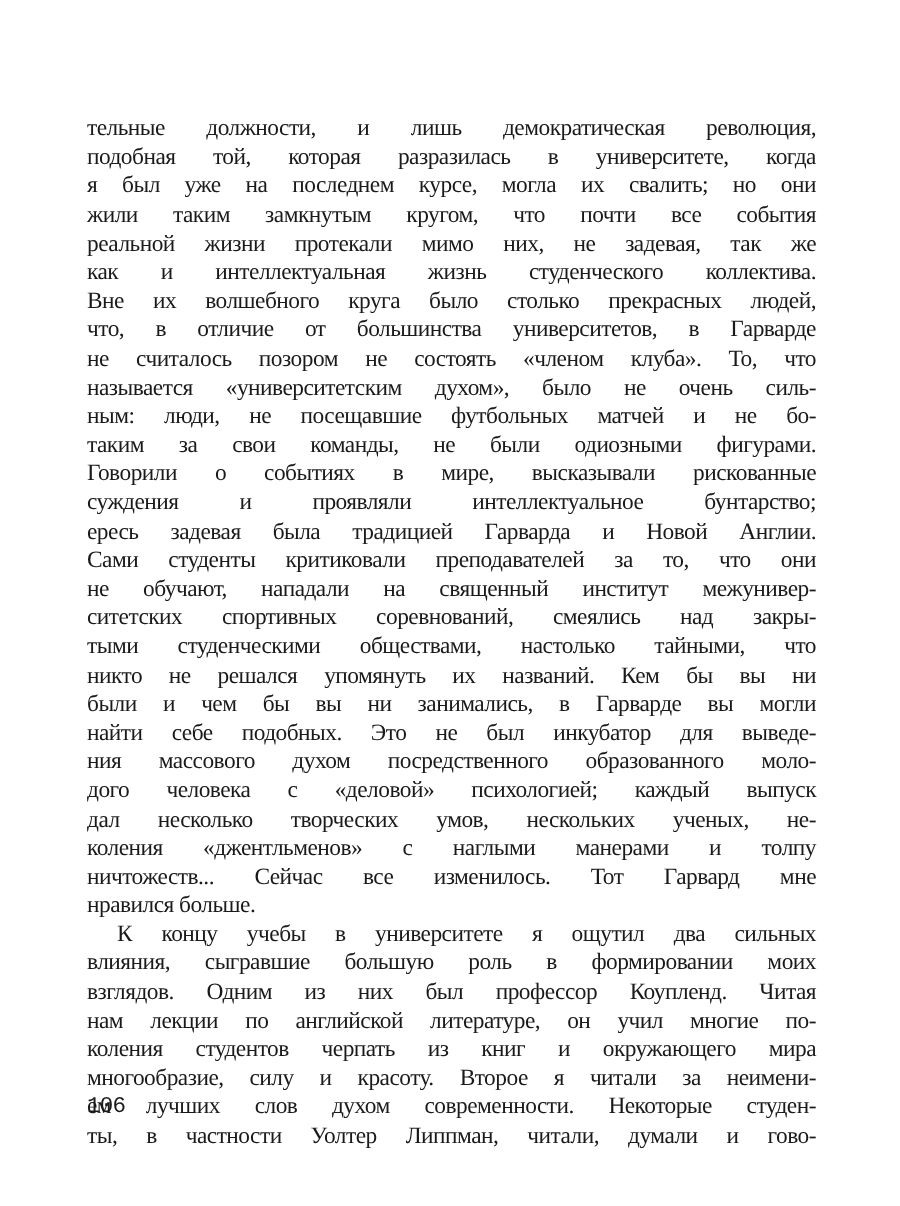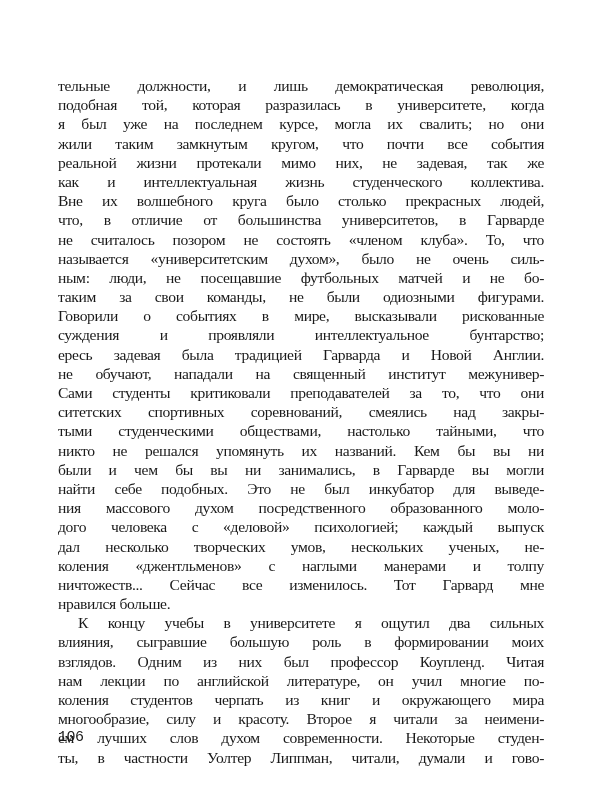--- a/index.html
+++ b/index.html
@@ -49,22 +49,22 @@
     <span class="line">как и интеллектуальная жизнь студенческого коллектива.</span>
     <span class="line">Вне их волшебного круга было столько прекрасных людей,</span>
     <span class="line">что, в отличие от большинства университетов, в Гарварде</span>
     <span class="line">не считалось позором не состоять «членом клуба». То, что</span>
     <span class="line">называется «университетским духом», было не очень силь-</span>
     <span class="line">ным: люди, не посещавшие футбольных матчей и не бо-</span>
     <span class="line">таким за свои команды, не были одиозными фигурами.</span>
     <span class="line">Говорили о событиях в мире, высказывали рискованные</span>
     <span class="line">суждения и проявляли интеллектуальное бунтарство;</span>
     <span class="line">ересь задевая была традицией Гарварда и Новой Англии.</span>
+    <span class="line">Сами студенты критиковали преподавателей за то, что они</span>
     <span class="line">не обучают, нападали на священный институт межунивер-</span>
-    <span class="line">Сами студенты критиковали преподавателей за то, что они</span>
     <span class="line">ситетских спортивных соревнований, смеялись над закры-</span>
     <span class="line">тыми студенческими обществами, настолько тайными, что</span>
     <span class="line">никто не решался упомянуть их названий. Кем бы вы ни</span>
     <span class="line">были и чем бы вы ни занимались, в Гарварде вы могли</span>
     <span class="line">найти себе подобных. Это не был инкубатор для выведе-</span>
     <span class="line">ния массового духом посредственного образованного моло-</span>
     <span class="line">дого человека с «деловой» психологией; каждый выпуск</span>
     <span class="line">дал несколько творческих умов, нескольких ученых, не-</span>
     <span class="line">коления «джентльменов» с наглыми манерами и толпу</span>
     <span class="line">ничтожеств... Сейчас все изменилось. Тот Гарвард мне</span>

